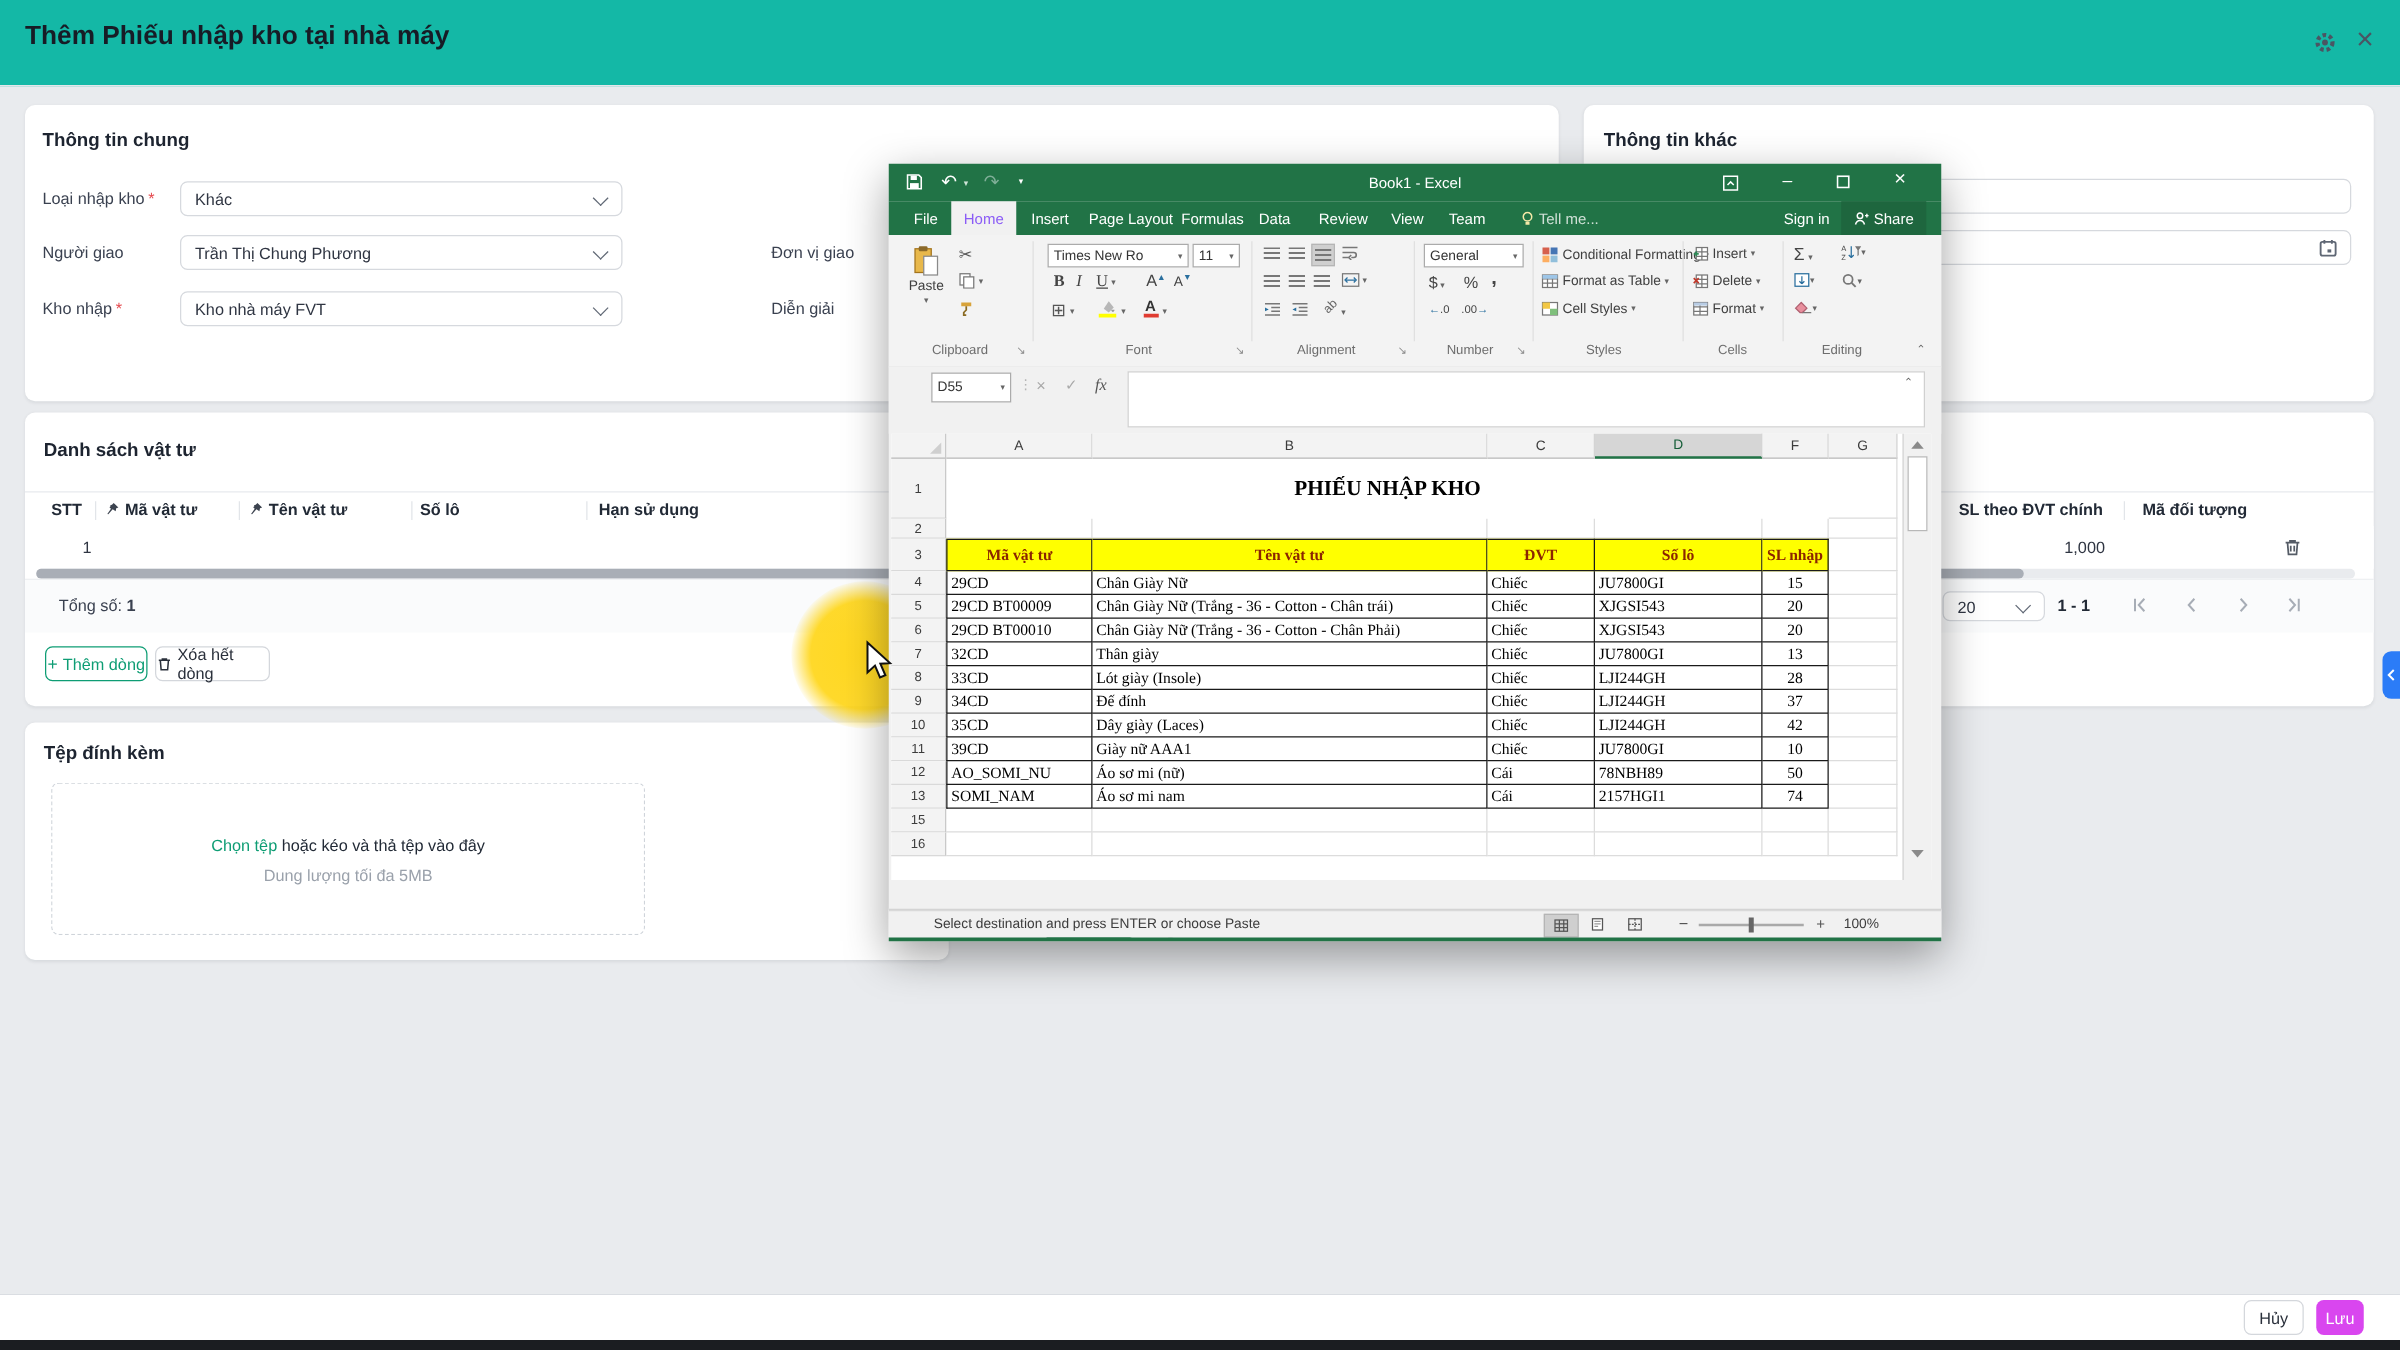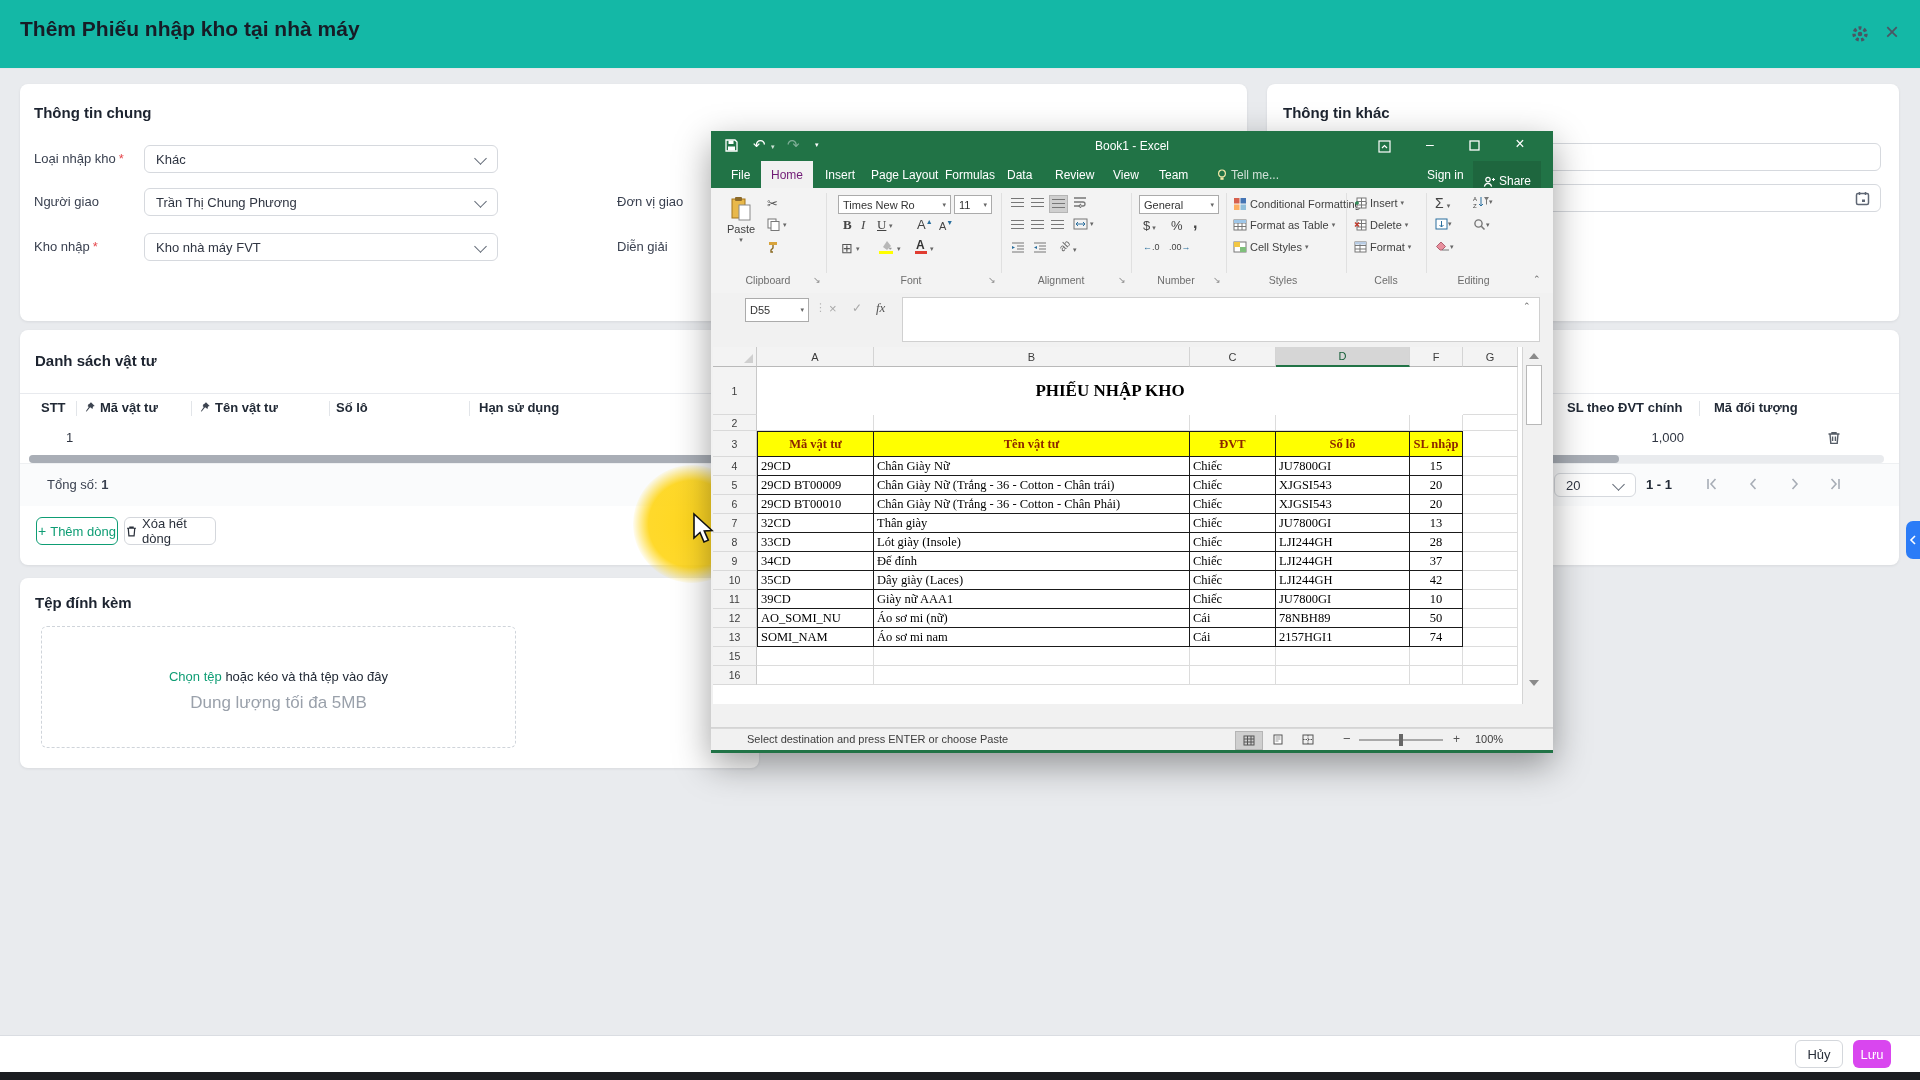--- a/index.html
+++ b/index.html
@@ -20,21 +20,21 @@
   
   .thead-cell{font-size:13px;font-weight:bold;color:#222a36;white-space:nowrap;}
   .vsep{position:absolute;width:1px;height:15px;background:#e2e5e9;top:7px;}
   
   #xl{position:absolute;left:711px;top:131px;width:842px;height:622px;z-index:10;
       box-shadow:0 12px 34px rgba(0,0,0,.38);font-family:"Liberation Sans",sans-serif;background:#f1f1f1;}
   #xl-titlebar{position:absolute;left:0;top:0;width:100%;height:30px;background:#217346;color:#fff;}
   #xl-tabs{position:absolute;left:0;top:30px;width:100%;height:27px;background:#217346;}
   .xtab{position:absolute;top:0;height:27px;display:flex;align-items:center;justify-content:center;
         color:#fff;font-size:12px;padding:0 10px;box-sizing:border-box;}
-  .xtab.active{background:#f1f1f1;color:#701a75;}
+  .xtab.active{background:#f1f1f1;color:#8b5cf6;}
   #xl-ribbon{position:absolute;left:0;top:57px;width:842px;height:105px;background:#f3f3f3;
              border-bottom:1px solid #d5d5d5;font-size:11px;color:#444;}
   .gsep{position:absolute;top:5px;width:1px;height:80px;background:#e0e0e0;}
   .glab{position:absolute;top:86px;font-size:10.5px;color:#6d6d6d;text-align:center;}
   .launch{position:absolute;top:87px;font-size:9px;color:#8b8b8b;}
   .rbtn{position:absolute;display:flex;align-items:center;gap:3px;color:#3f3f3f;font-size:11px;white-space:nowrap;}
   .dd{font-size:7px;color:#666;}
   .rbox{position:absolute;background:#fff;border:1px solid #ababab;font-size:11px;color:#333;
         display:flex;align-items:center;padding:0 4px;box-sizing:border-box;justify-content:space-between;}
   .lines{width:13px;height:10px;background:repeating-linear-gradient(#777 0 1.5px,transparent 1.5px 4px);}
@@ -224,21 +224,21 @@
     </div>
   </div>
 
   <div class="card" style="left:20px;top:578px;width:739px;height:190px;">
     <div class="a h2" style="left:15px;top:16px;">Tệp đính kèm</div>
     <div class="a" style="left:21px;top:48px;width:473px;height:120px;border:1px dashed #cfd4da;border-radius:6px;">
       <div class="a" style="left:0;top:42px;width:100%;text-align:center;font-size:13px;color:#222a36;">
         <span style="color:#0e9d74;">Chọn tệp</span>
         <span>hoặc kéo và thả tệp vào đây</span>
       </div>
-      <div class="a" style="left:0;top:66px;width:100%;text-align:center;font-size:17px;color:#9aa1ab;">Dung lượng tối đa 5MB</div>
+      <div class="a" style="left:0;top:66px;width:100%;text-align:center;font-size:13px;color:#9aa1ab;">Dung lượng tối đa 5MB</div>
     </div>
   </div>
 
   <div class="a" style="left:633px;top:465px;width:118px;height:118px;border-radius:50%;
        background:radial-gradient(circle, rgba(255,213,20,.95) 0%, rgba(255,213,20,.9) 52%, rgba(255,213,20,0) 72%);z-index:5;"></div>
   <svg class="a" style="left:690px;top:512px;z-index:60;" width="26" height="34" viewBox="0 0 26 34">
     <path d="M4 2 L4 26 L10 20.5 L14 30 L18.3 28.2 L14.3 19 L22 18.5 Z" fill="#fff" stroke="#111" stroke-width="1.6"></path>
   </svg>
 
   <div class="a" style="left:1906px;top:521px;width:14px;height:38px;background:#2b7cf7;border-radius:7px 0 0 7px;z-index:4;display:flex;align-items:center;justify-content:center;">
@@ -288,21 +288,21 @@
       <span class="xtab" style="left:392px;">View</span>
       <span class="xtab" style="left:438px;">Team</span>
       <span class="xtab" style="left:496px;color:#cfe0d6;">
         <svg width="10" height="12" viewBox="0 0 10 12" style="margin-right:4px;">
             <circle cx="5" cy="4.4" r="3.4" fill="none" stroke="#f4e9a8" stroke-width="1.2"></circle>
             <rect x="3.4" y="8.4" width="3.2" height="2.4" fill="#f4e9a8"></rect>
           </svg>
         <span>Tell me...</span>
       </span>
       <span class="xtab" style="left:706px;">Sign in</span>
-      <span class="xtab" style="left:762px;background:#1e663e;align-items:flex-end;">
+      <span class="xtab" style="left:762px;background:#1e663e;">
         <svg width="12" height="12" viewBox="0 0 12 12" style="margin-right:4px;">
             <circle cx="5" cy="3.6" r="2.2" fill="none" stroke="#fff" stroke-width="1.2"></circle>
             <path d="M1.4 10.6c.5-2.2 2-3.3 3.6-3.3s3.1 1.1 3.6 3.3" fill="none" stroke="#fff" stroke-width="1.2"></path>
             <path d="M9 3.5h3M10.5 2v3" stroke="#fff" stroke-width="1.1"></path>
           </svg>
         <span>Share</span>
       </span>
     </div>
 
     <div id="xl-ribbon">

